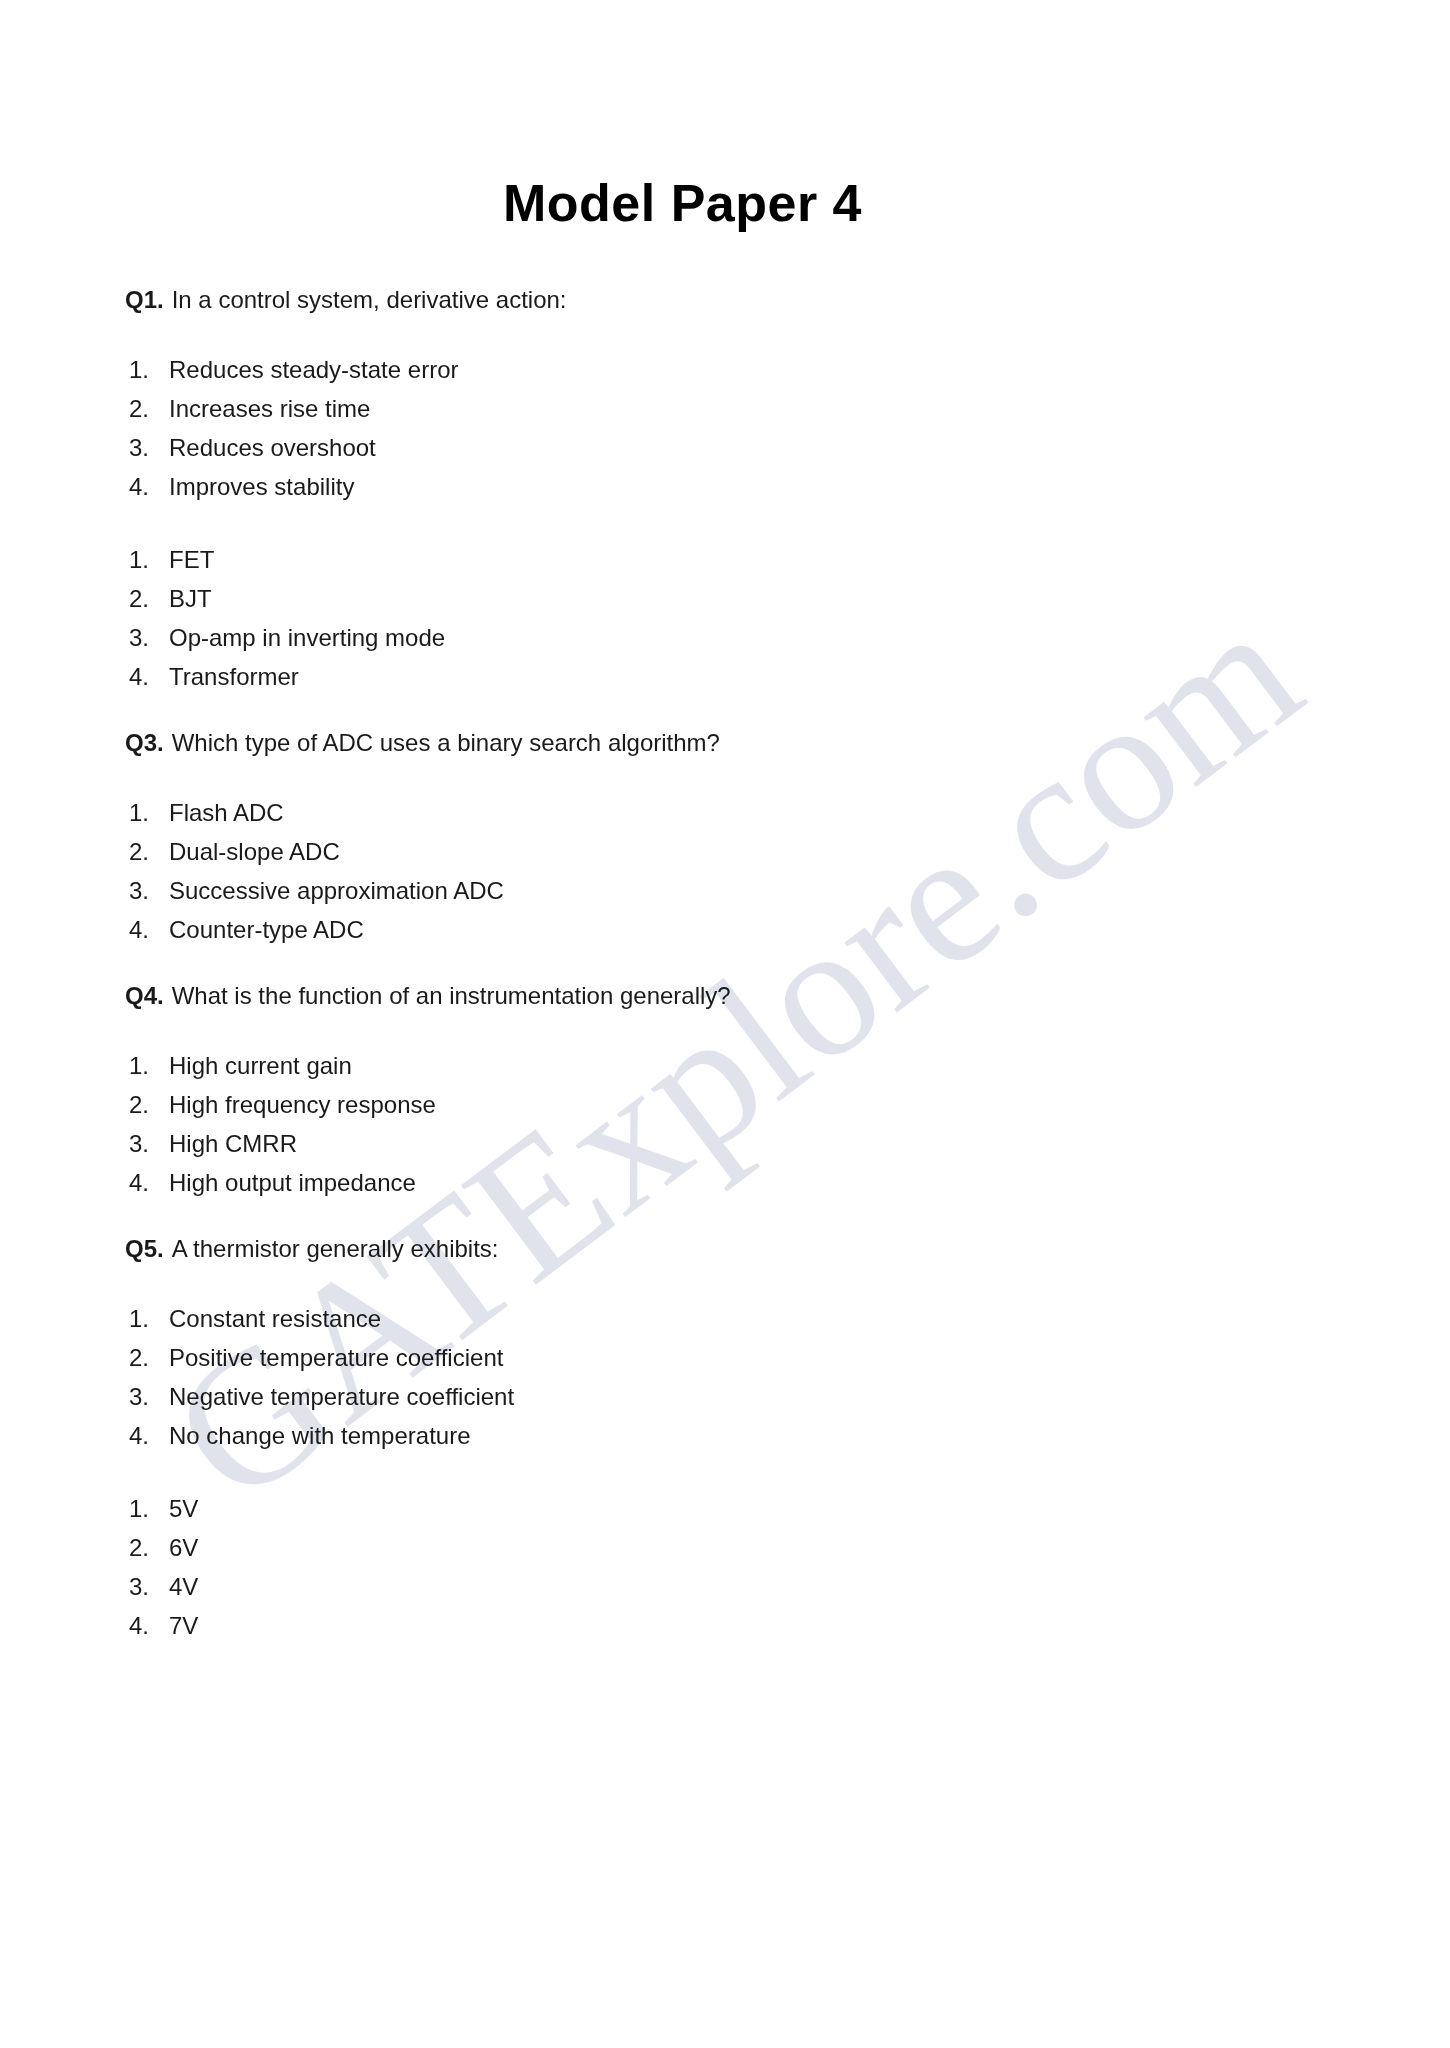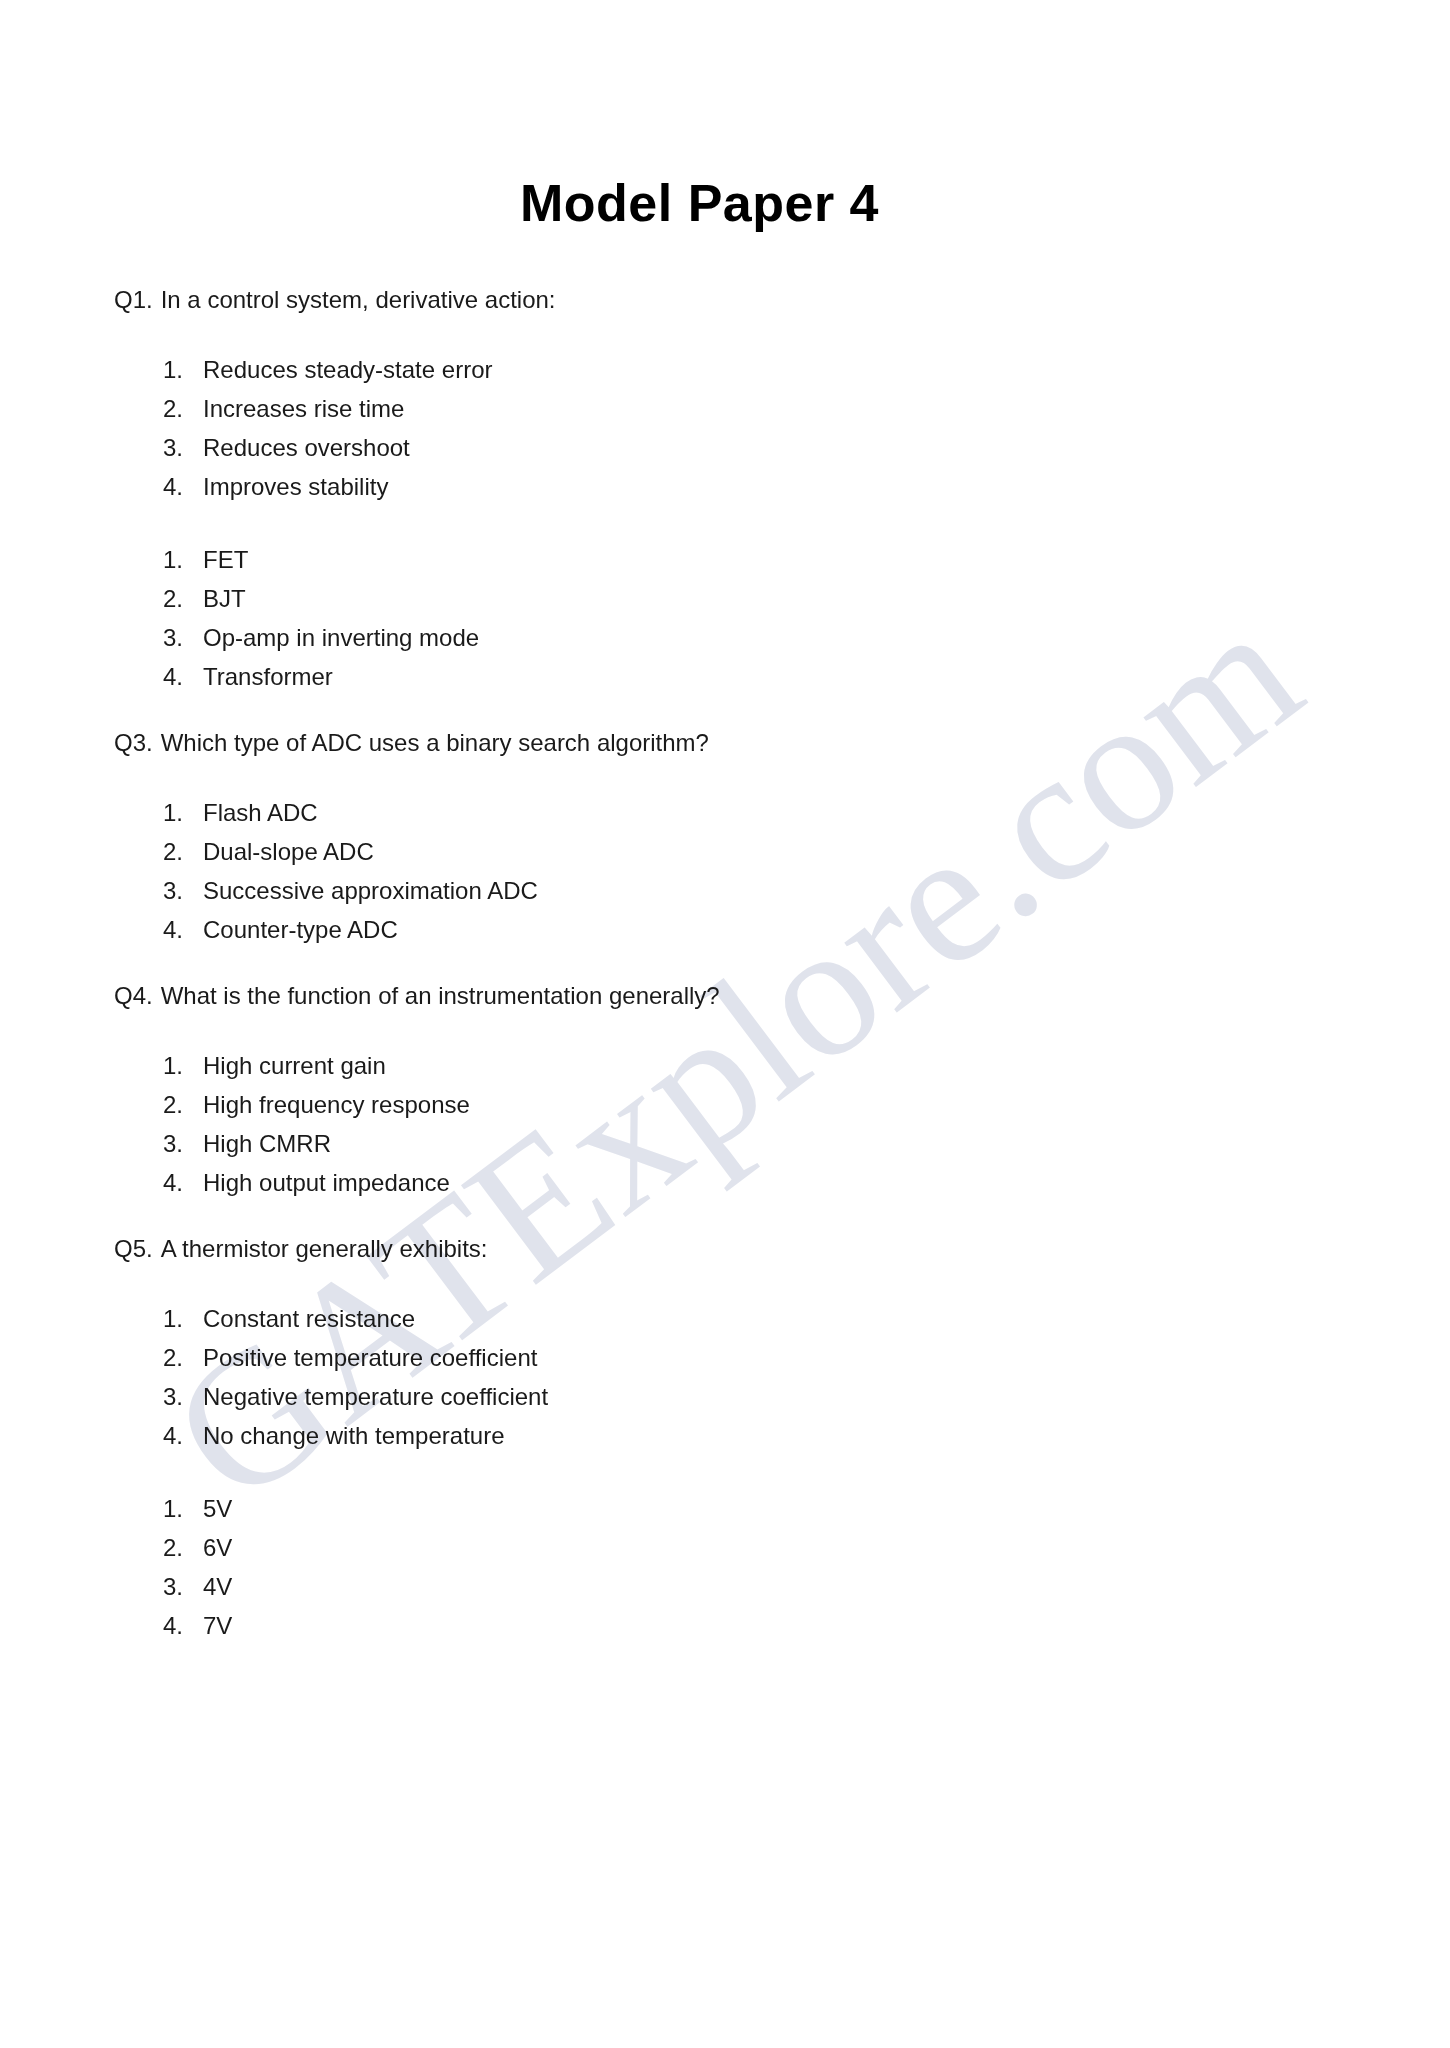--- a/index.html
+++ b/index.html
@@ -27,41 +27,42 @@
     color: #e0e3ec;
     white-space: nowrap;
     transform: rotate(-37deg);
     transform-origin: left bottom;
     z-index: 0;
     user-select: none;
   }
   .content {
     position: relative;
     z-index: 1;
-    padding: 0 165px 0 114px;
+    padding: 0 165px 0 80px;
   }
   h1.title {
     margin: 172px 0 49px 0;
     font-size: 52px;
     line-height: 62px;
     font-weight: bold;
     text-align: center;
     color: #000000;
     letter-spacing: 0.5px;
   }
   .qblock { margin: 0; }
   .question {
     margin: 0;
     font-size: 24px;
     line-height: 33px;
     max-width: 1118px;
   }
   .qnum {
-    font-weight: normal;
+    font-weight: bold;
     margin-right: 8px;
+    margin-left: 45px;
   }
   ol.options {
     list-style: none;
     margin: 34px 0 30px 0;
     padding: 0 0 0 49px;
   }
   ol.options li {
     display: flex;
     font-size: 24px;
     line-height: 39px;

